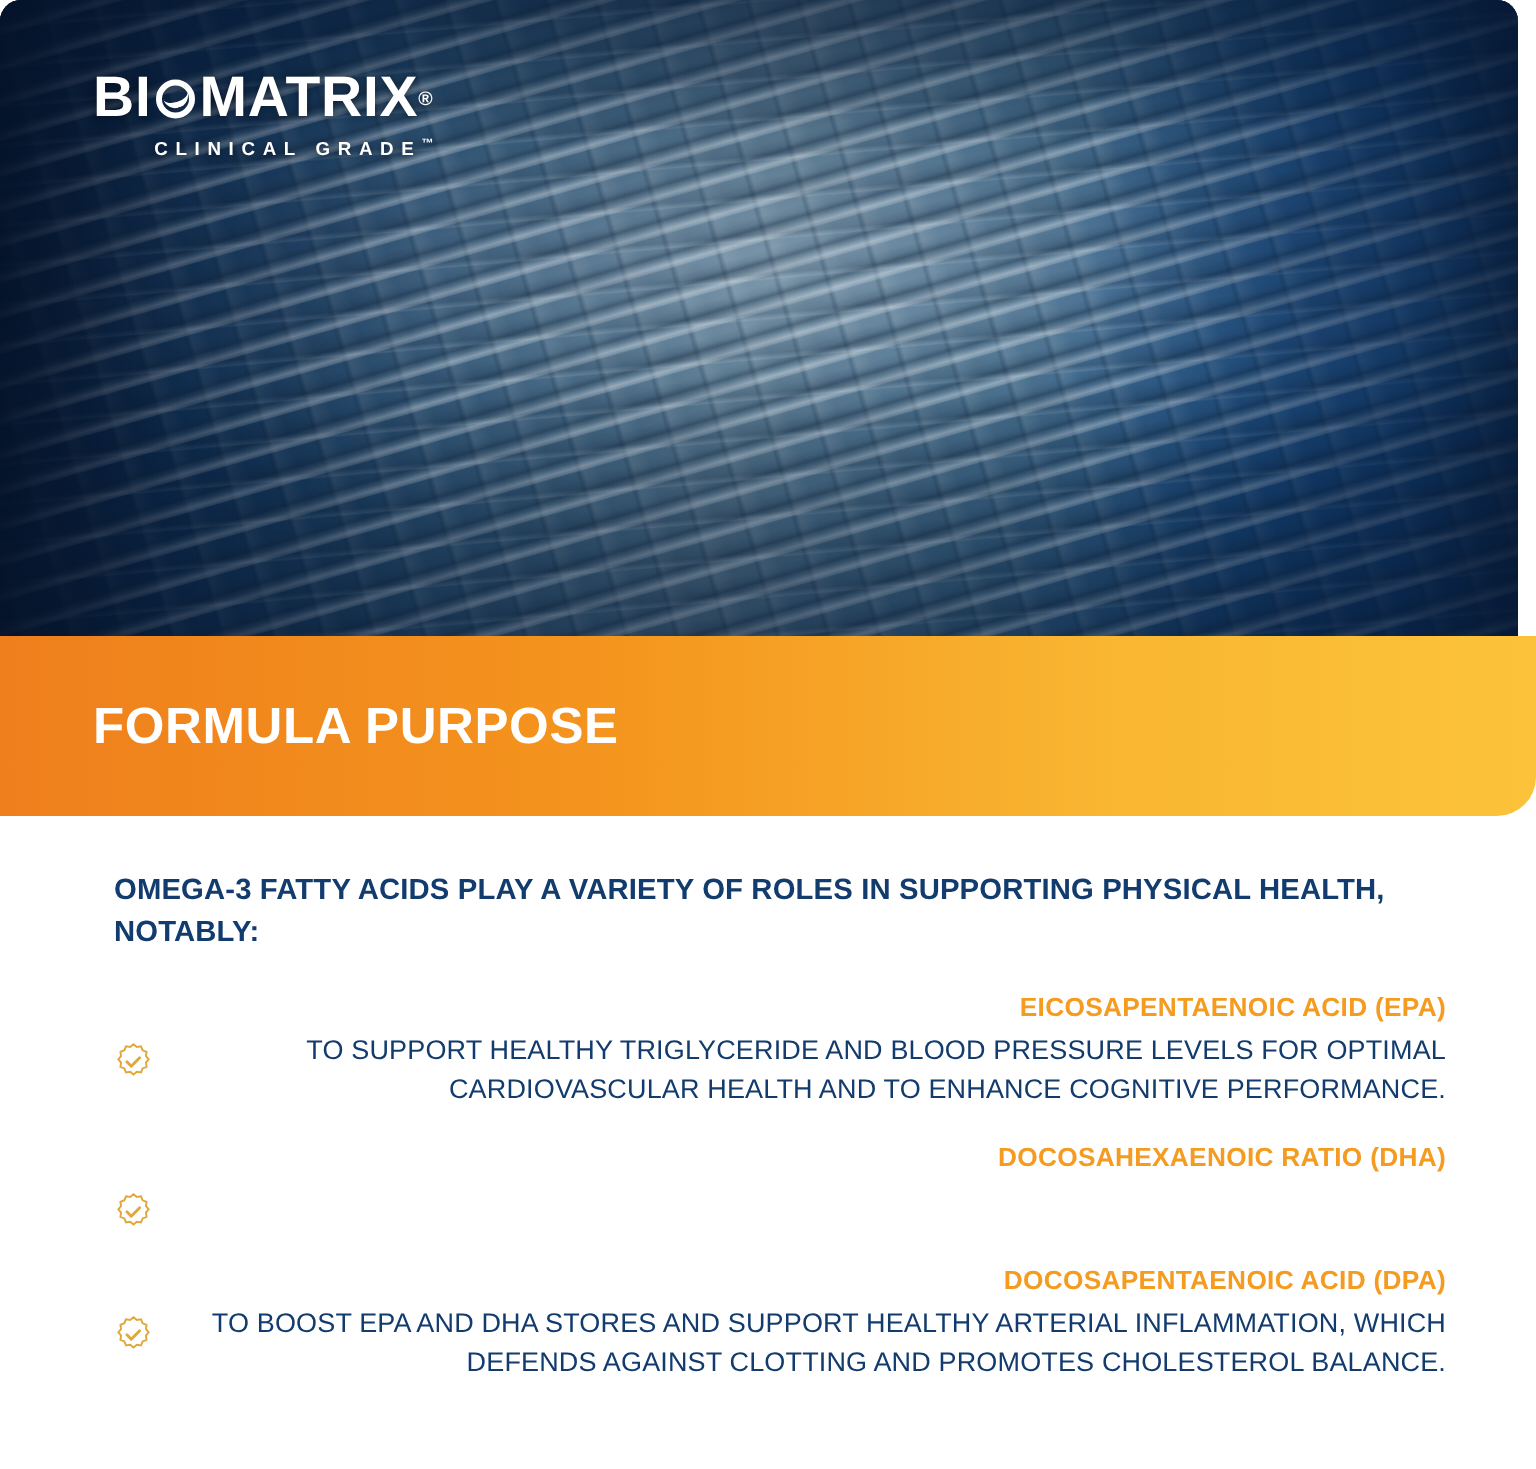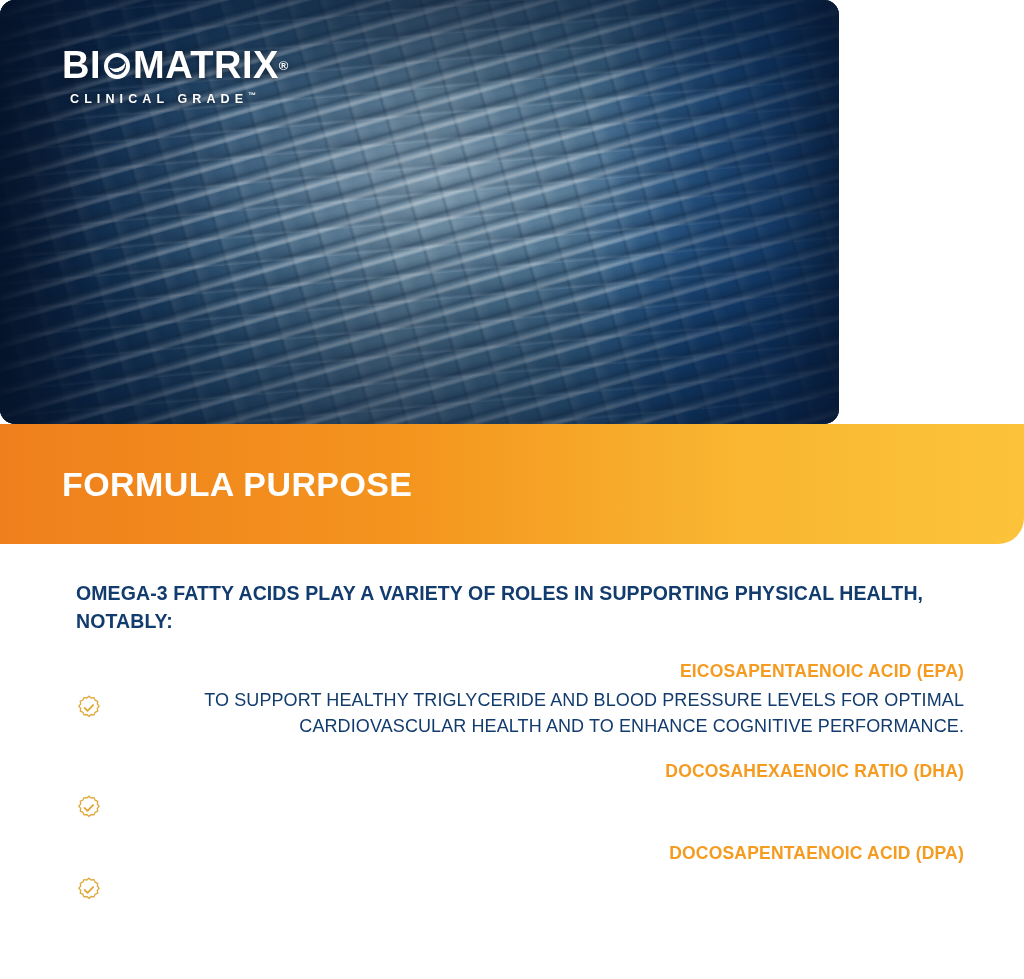--- a/index.html
+++ b/index.html
@@ -12,27 +12,26 @@
     width: 1024px;
     height: 979px;
     font-family: "Liberation Sans", sans-serif;
     overflow: hidden;
     position: relative;
   }
 
   
   .hero {
     position: relative;
-    width: 839px;
+    width: 1012px;
     height: 424px;
     overflow: hidden;
     border-top-left-radius: 14px;
     border-top-right-radius: 14px;
     background: #0a2a4d;
-    border-radius: 15px;
   }
   .hero-bg {
     position: absolute;
     inset: 0;
     background:
       radial-gradient(ellipse 70% 60% at 52% 42%, rgba(200,220,235,0.42) 0%, rgba(120,150,175,0.18) 45%, rgba(10,40,70,0.0) 75%),
       radial-gradient(ellipse 40% 80% at 96% 50%, rgba(30,95,160,0.85) 0%, rgba(8,35,70,0.2) 70%),
       linear-gradient(100deg, #0b2547 0%, #123a63 16%, #335a78 34%, #5d7f93 50%, #44708e 66%, #1d5286 82%, #0c3468 100%);
   }
   
@@ -133,21 +132,21 @@
   .logo-tm {
     font-size: 13px;
     vertical-align: top;
     font-weight: bold;
   }
   .logo-sub {
     margin-top: 7px;
     font-size: 12.5px;
     letter-spacing: 5.1px;
     font-weight: bold;
-    text-align: left;
+    text-align: right;
     padding-left: 8px;
     text-shadow: 0 1px 5px rgba(0,0,0,0.5);
   }
   .logo-sub sup { font-size: 8px; letter-spacing: 0; }
 
   
   .banner {
     position: relative;
     width: 1024px;
     height: 120px;
@@ -273,17 +272,18 @@
 
     <div class="bullet">
       <div class="seal">
         <svg width="26" height="26" viewBox="0 0 26 26">
           <path d="M13 1.2 15.2 3 18 2.6l1.1 2.6 2.6 1.1L21.3 9l1.8 2.2-1.8 2.2.4 2.8-2.6 1.1L18 19.9l-2.8-.4L13 21.3l-2.2-1.8-2.8.4-1.1-2.6-2.6-1.1.4-2.8-1.8-2.2L4.7 9l-.4-2.8 2.6-1.1L8 2.6 10.8 3z" fill="none" stroke="#e0a83a" stroke-width="1.3"></path>
           <path d="M8.6 12.9l2.9 2.9 5.6-5.7" fill="none" stroke="#e0a83a" stroke-width="1.9" stroke-linecap="round" stroke-linejoin="round"></path>
         </svg>
       </div>
       <div class="bullet-body">
         <div class="bullet-title">DOCOSAPENTAENOIC ACID (DPA)</div>
+        <div class="bullet-text">TO BOOST EPA AND DHA STORES AND SUPPORT HEALTHY ARTERIAL INFLAMMATION, WHICH DEFENDS AGAINST CLOTTING AND PROMOTES CHOLESTEROL BALANCE.</div>
       </div>
     </div>
 
   </div>
 </div>
 
 </body></html>

